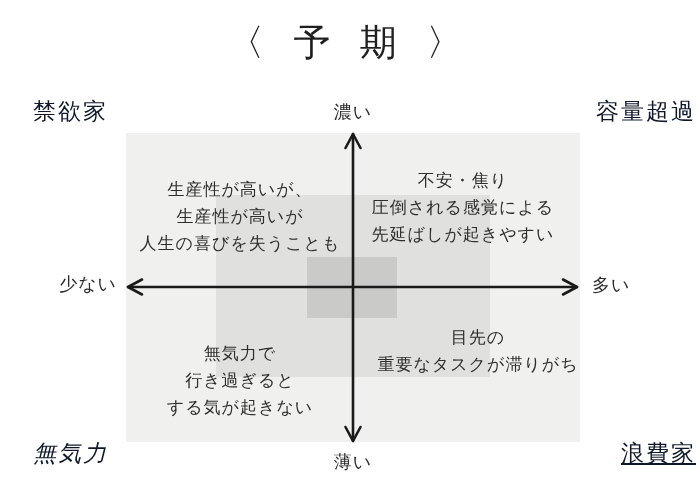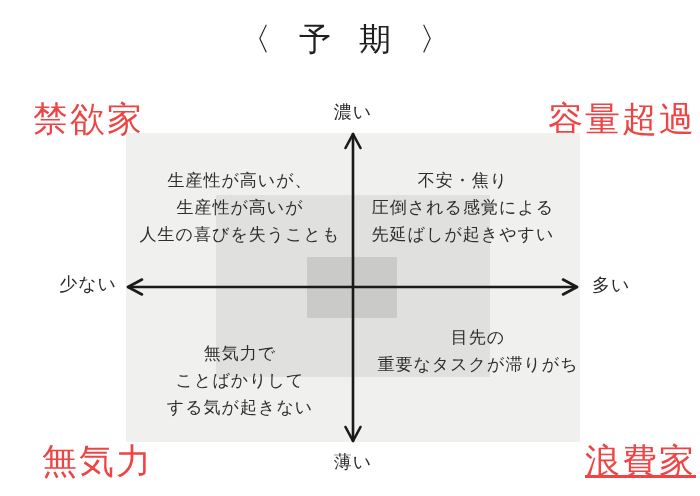--- a/index.html
+++ b/index.html
@@ -9,35 +9,35 @@
     background:#ffffff;
     overflow:hidden;
     font-family:"Liberation Sans", sans-serif;
   }
   .serif{font-family:"Liberation Serif", serif;}
 
   .title{
     position:absolute;
     left:0; top:18px; width:700px;
     text-align:center;
-    font-size:32px;
+    font-size:37px;
     letter-spacing:10px;
     color:#1f1f1f;
   }
 
   .corner{
     position:absolute;
-    font-size:35px;
+    font-size:23px;
     letter-spacing:2px;
-    color:#ef4444;
+    color:#0f172a;
     white-space:nowrap;
   }
   .corner.tl{left:33px; top:96px;}
   .corner.tr{right:4px; top:96px;}
-  .corner.bl{left:42px; top:438px;}
+  .corner.bl{left:33px; top:438px;font-style:italic;}
   .corner.br{right:4px; top:438px;text-decoration:underline;}
 
   .rect{position:absolute;}
   .rect.outer{left:126px; top:133px; width:454px; height:309px; background:#f0f0ef;}
   .rect.middle{left:216px; top:195px; width:274px; height:182px; background:#e0e0df;}
   .rect.inner{left:307px; top:257px; width:90px;  height:61px;  background:#cacac9;}
 
   .axes-svg{position:absolute; left:0; top:0; width:700px; height:496px;}
 
   .axis-label{
@@ -54,21 +54,21 @@
 
   .quad{
     position:absolute;
     width:300px;
     text-align:center;
     font-size:17px;
     line-height:27px;
     color:#2d2d2d;
     letter-spacing:1px;
   }
-  .quad.tl{left:90px;  top:167px;}
+  .quad.tl{left:90px;  top:176px;}
   .quad.tr{left:313px; top:167px;}
   .quad.bl{left:90px;  top:340px;}
   .quad.br{left:328px; top:324px;}
 </style>
 </head>
 <body>
 
 <div class="frame">
 
   <div class="title serif">〈 予 期 〉</div>
@@ -107,21 +107,21 @@
   </div>
 
   <div class="quad tr">
     <div>不安・焦り</div>
     <div>圧倒される感覚による</div>
     <div>先延ばしが起きやすい</div>
   </div>
 
   <div class="quad bl">
     <div>無気力で</div>
-    <div>ことばかりして</div>
+    <div>行き過ぎると</div>
     <div>する気が起きない</div>
   </div>
 
   <div class="quad br">
     <div>目先の</div>
     <div>重要なタスクが滞りがち</div>
   </div>
 
 </div>
 

